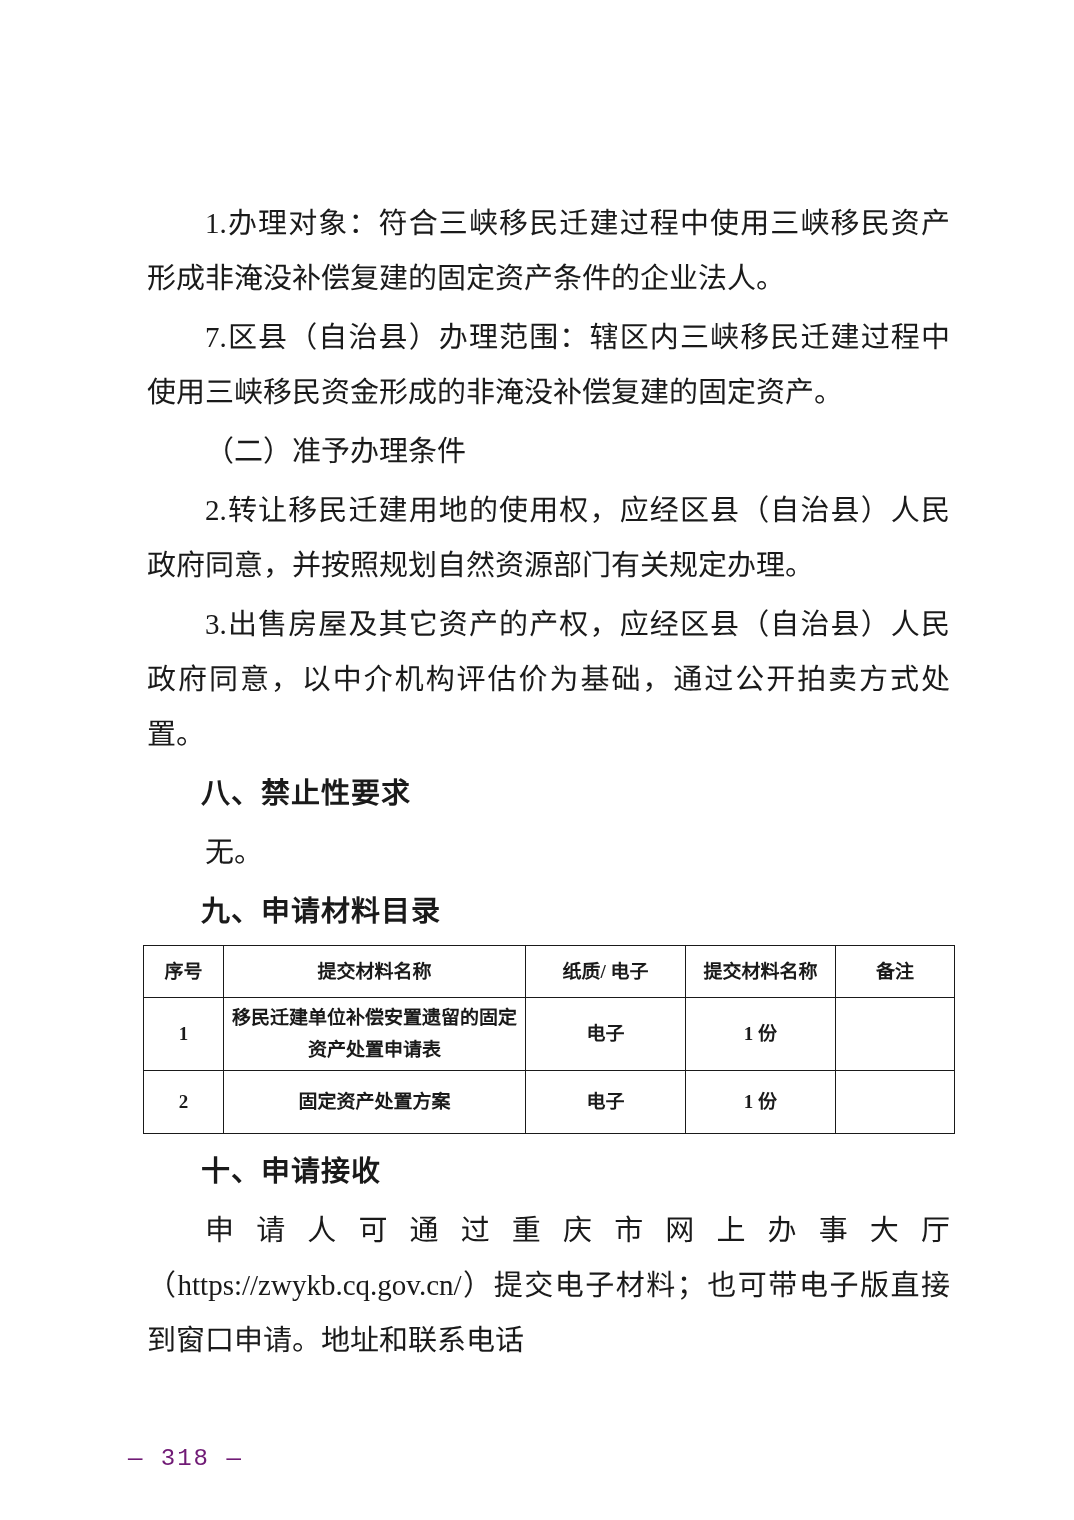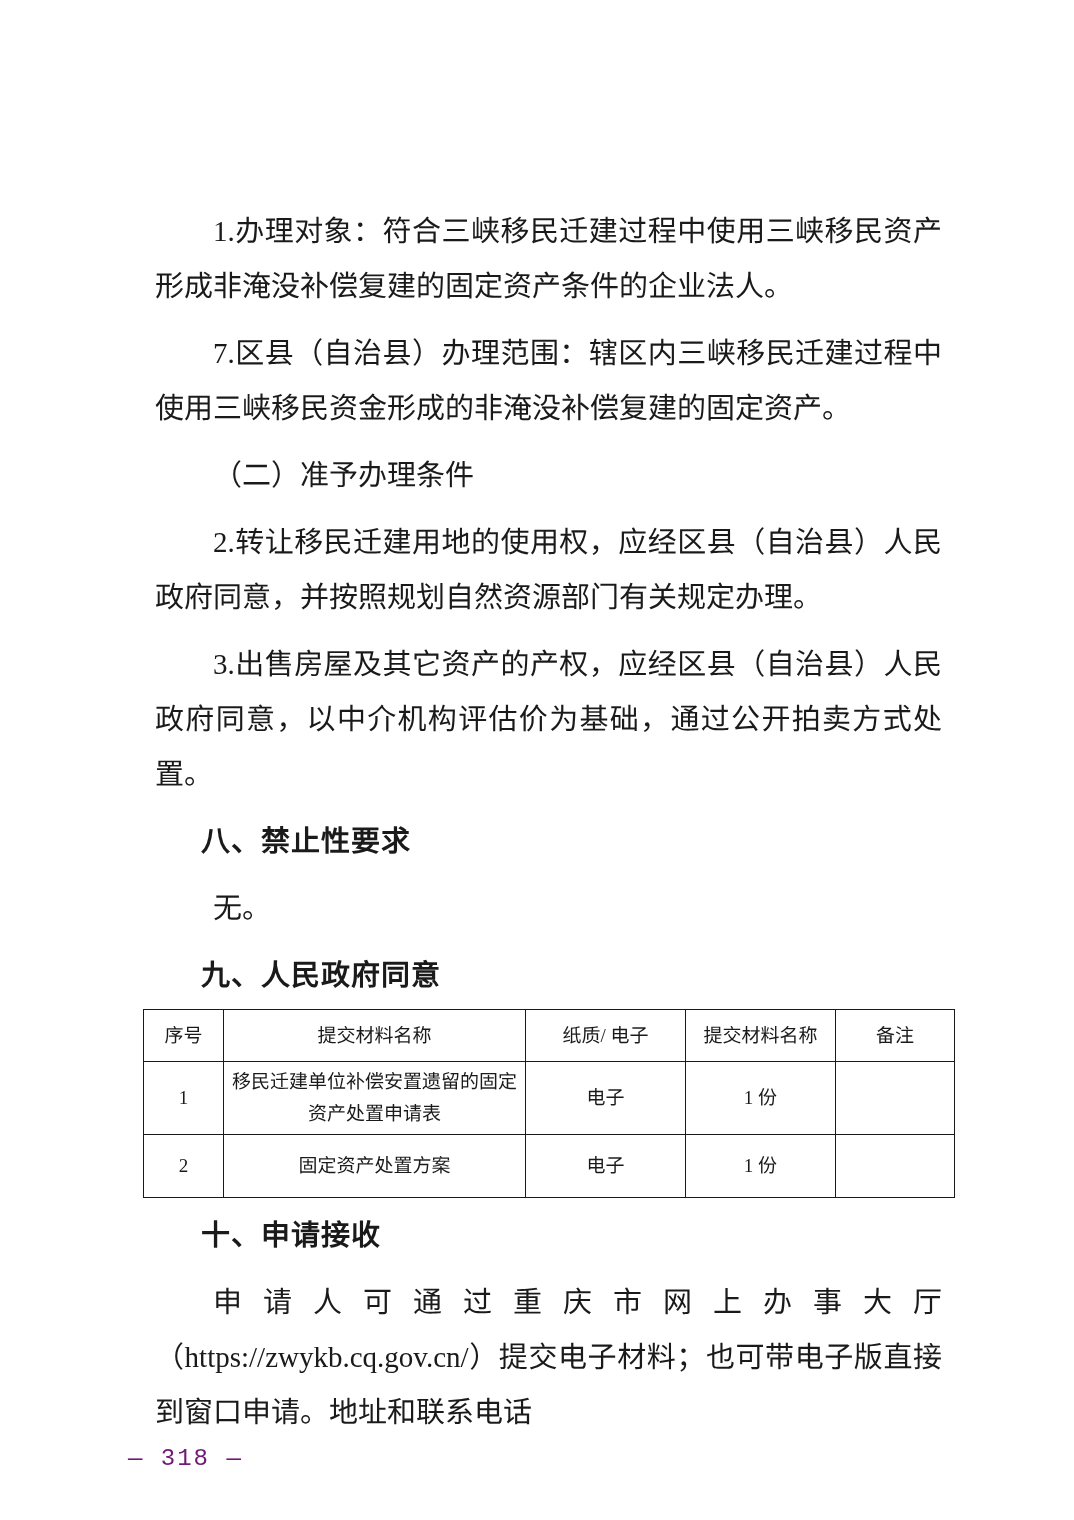--- a/index.html
+++ b/index.html
@@ -20,21 +20,21 @@
     left: 143px;
     top: 0;
     width: 811px;
     padding-top: 192px;
     font-family: "Liberation Serif", "DejaVu Serif", serif;
     font-size: 29px;
     line-height: 55px;
     text-align: justify;
   }
   .body-par {
-    margin: 12px;
+    margin: 4px;
     text-indent: 2em;
   }
   .doc-heading {
     margin: 0;
     font-family: Liberation Serif, serif;
     font-weight: bold;
     font-size: 29px;
     line-height: 55px;
     text-indent: 2em;
     letter-spacing: 1px;
@@ -44,21 +44,21 @@
     margin: 6px 0 10px 0;
     border-collapse: collapse;
     table-layout: fixed;
     font-family: "Liberation Serif", "DejaVu Serif", serif;
     font-size: 19px;
     line-height: 32px;
     text-align: center;
   }
   table.materials td, table.materials th {
     border: 1.5px solid #1a1a1a;
-    font-weight: normal;
+    font-weight: bold;
     padding: 2px 8px;
     text-align: center;
     vertical-align: middle;
     text-indent: 0;
     word-break: break-all;
   }
   table.materials tr.hdr  td { height: 47px; }
   table.materials tr.row1 td { height: 68px; }
   table.materials tr.row2 td { height: 58px; }
   .page-number {
@@ -81,21 +81,21 @@
 
     <p class="body-par">1.办理对象：符合三峡移民迁建过程中使用三峡移民资产形成非淹没补偿复建的固定资产条件的企业法人。</p>
     <p class="body-par">7.区县（自治县）办理范围：辖区内三峡移民迁建过程中使用三峡移民资金形成的非淹没补偿复建的固定资产。</p>
     <p class="body-par">（二）准予办理条件</p>
     <p class="body-par">2.转让移民迁建用地的使用权，应经区县（自治县）人民政府同意，并按照规划自然资源部门有关规定办理。</p>
     <p class="body-par">3.出售房屋及其它资产的产权，应经区县（自治县）人民政府同意，以中介机构评估价为基础，通过公开拍卖方式处置。</p>
 
     <h2 class="doc-heading">八、禁止性要求</h2>
     <p class="body-par">无。</p>
 
-    <h2 class="doc-heading">九、人民政府同意</h2>
+    <h2 class="doc-heading">九、申请材料目录</h2>
 
     <table class="materials">
       <colgroup>
         <col style="width:80px">
         <col style="width:302px">
         <col style="width:160px">
         <col style="width:150px">
         <col style="width:119px">
       </colgroup>
       <tbody>

